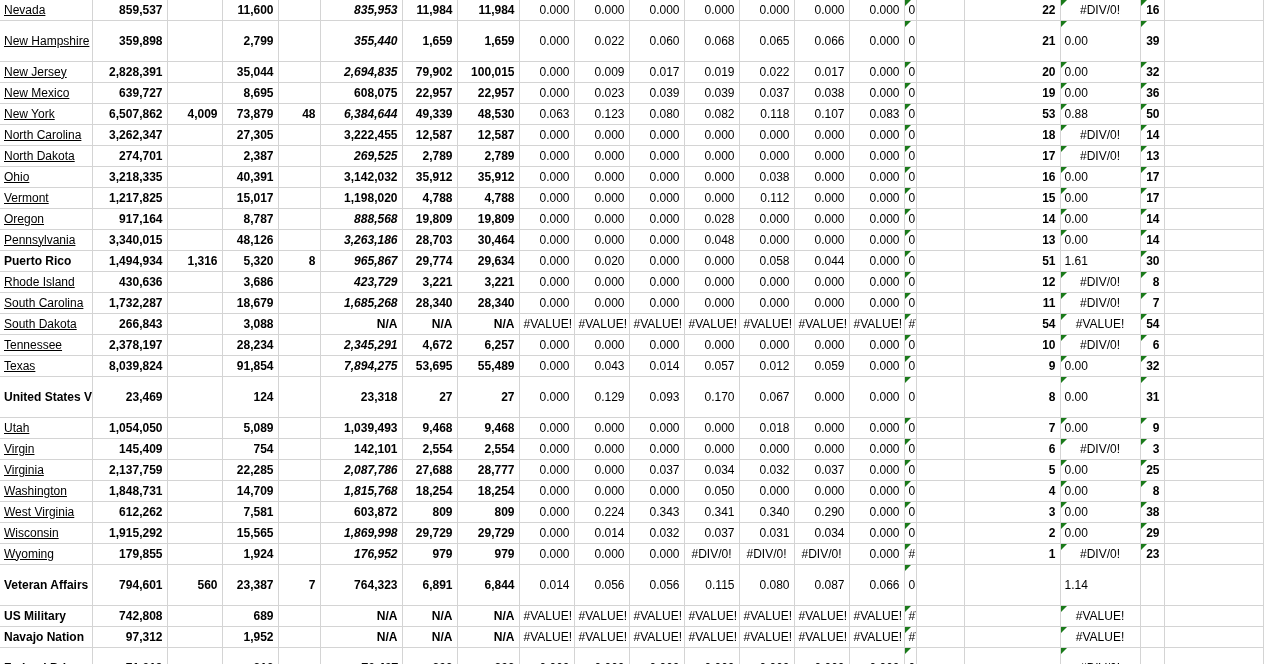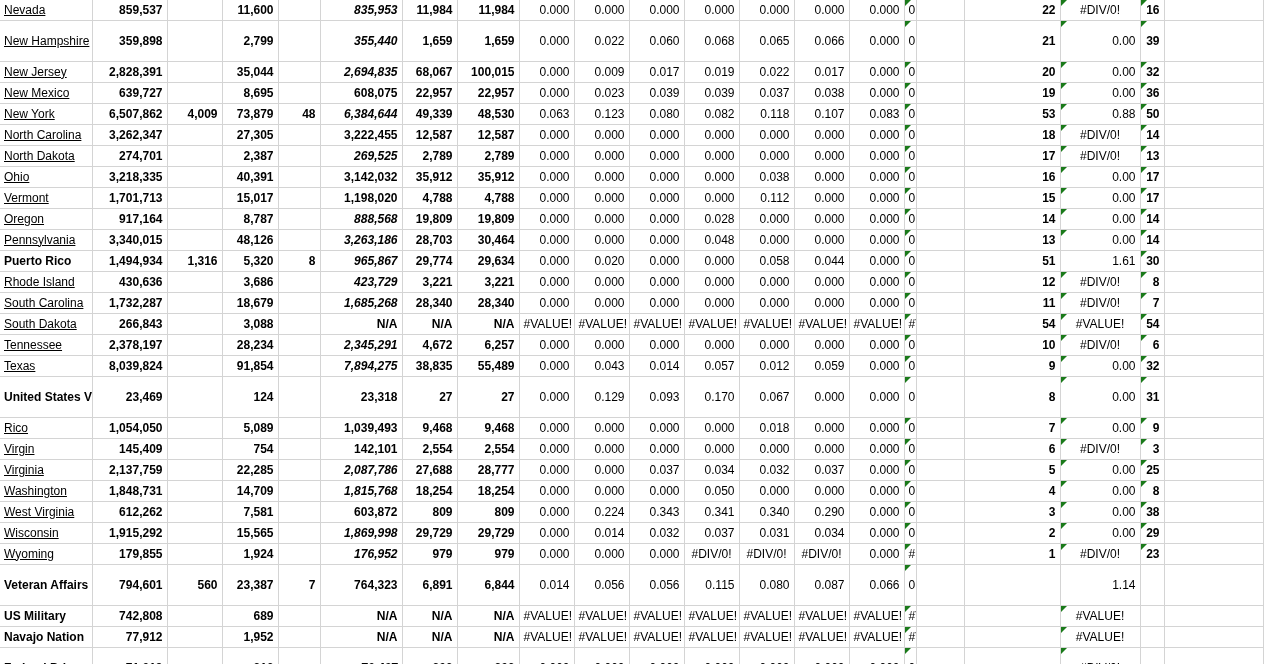--- a/index.html
+++ b/index.html
@@ -79,21 +79,21 @@
   td.num.ital { font-style: italic; }
   td.dec {
     text-align: right;
     font-weight: normal;
   }
   td.err {
     text-align: center;
     font-weight: normal;
     margin-top: 32px;
   }
-  td.ctr { text-align: right; }
+  td.ctr { text-align: left; }
   td.blank { }
   td.blackbar {
     background: #000000;
     border-right: none;
     border-bottom: none;
     padding: 0;
   }
   td.yellow { background: #ffff00; }
   td.bluefill { background: #dce9f0; }
   td.tail { border-right: none; }
@@ -185,21 +185,21 @@
           <td class="num tri"><span>39</span></td>
           <td class="blank tail"></td>
         </tr>
         <tr>
           <td class="name"><span class="lnk">New Jersey</span></td>
           <td class="num"><span>2,828,391</span></td>
           <td class="num"><span></span></td>
           <td class="num"><span>35,044</span></td>
           <td class="num"><span></span></td>
           <td class="num ital"><span>2,694,835</span></td>
-          <td class="num"><span>68,067</span></td>
+          <td class="num"><span>79,902</span></td>
           <td class="num"><span>100,015</span></td>
           <td class="dec"><span>0.000</span></td>
           <td class="dec"><span>0.009</span></td>
           <td class="dec"><span>0.017</span></td>
           <td class="dec"><span>0.019</span></td>
           <td class="dec"><span>0.022</span></td>
           <td class="dec"><span>0.017</span></td>
           <td class="dec"><span>0.000</span></td>
           <td class="dec tri-host tri"><span>0.012</span></td>
           <td class="blackbar"></td>
@@ -318,21 +318,21 @@
           <td class="dec"><span>0.000</span></td>
           <td class="dec tri-host tri"><span>0.005</span></td>
           <td class="blackbar"></td>
           <td class="num"><span>16</span></td>
           <td class="ctr tri"><span>0.00</span></td>
           <td class="num tri"><span>17</span></td>
           <td class="blank tail"></td>
         </tr>
         <tr>
           <td class="name"><span class="lnk">Vermont</span></td>
-          <td class="num"><span>1,701,713</span></td>
+          <td class="num"><span>1,217,825</span></td>
           <td class="num"><span></span></td>
           <td class="num"><span>15,017</span></td>
           <td class="num"><span></span></td>
           <td class="num"><span>1,198,020</span></td>
           <td class="num"><span>4,788</span></td>
           <td class="num"><span>4,788</span></td>
           <td class="dec"><span>0.000</span></td>
           <td class="dec"><span>0.000</span></td>
           <td class="dec"><span>0.000</span></td>
           <td class="dec"><span>0.000</span></td>
@@ -507,21 +507,21 @@
           <td class="num tri"><span>6</span></td>
           <td class="blank tail"></td>
         </tr>
         <tr>
           <td class="name"><span class="lnk">Texas</span></td>
           <td class="num"><span>8,039,824</span></td>
           <td class="num"><span></span></td>
           <td class="num"><span>91,854</span></td>
           <td class="num"><span></span></td>
           <td class="num ital"><span>7,894,275</span></td>
-          <td class="num"><span>38,835</span></td>
+          <td class="num"><span>53,695</span></td>
           <td class="num"><span>55,489</span></td>
           <td class="dec"><span>0.000</span></td>
           <td class="dec"><span>0.043</span></td>
           <td class="dec"><span>0.014</span></td>
           <td class="dec"><span>0.057</span></td>
           <td class="dec"><span>0.012</span></td>
           <td class="dec"><span>0.059</span></td>
           <td class="dec"><span>0.000</span></td>
           <td class="dec tri-host tri"><span>0.027</span></td>
           <td class="blackbar"></td>
@@ -547,21 +547,21 @@
           <td class="dec"><span>0.000</span></td>
           <td class="dec"><span>0.000</span></td>
           <td class="dec tri-host tri"><span>0.065</span></td>
           <td class="blackbar"></td>
           <td class="num"><span>8</span></td>
           <td class="ctr tri"><span>0.00</span></td>
           <td class="num tri"><span>31</span></td>
           <td class="blank tail"></td>
         </tr>
         <tr>
-          <td class="name"><span class="lnk">Rico</span></td>
+          <td class="name"><span class="lnk">Utah</span></td>
           <td class="num"><span>1,054,050</span></td>
           <td class="num"><span></span></td>
           <td class="num"><span>5,089</span></td>
           <td class="num"><span></span></td>
           <td class="num"><span>1,039,493</span></td>
           <td class="num"><span>9,468</span></td>
           <td class="num"><span>9,468</span></td>
           <td class="dec"><span>0.000</span></td>
           <td class="dec"><span>0.000</span></td>
           <td class="dec"><span>0.000</span></td>
@@ -755,21 +755,21 @@
           <td class="err"><span>#VALUE!</span></td>
           <td class="err tri-host tri"><span>#VALUE!</span></td>
           <td class="blackbar"></td>
           <td class="num bluefill"><span></span></td>
           <td class="err tri"><span>#VALUE!</span></td>
           <td class="num"><span></span></td>
           <td class="blank tail"></td>
         </tr>
         <tr>
           <td class="name plainbold"><span>Navajo Nation</span></td>
-          <td class="num"><span>77,912</span></td>
+          <td class="num"><span>97,312</span></td>
           <td class="num"><span></span></td>
           <td class="num"><span>1,952</span></td>
           <td class="num"><span></span></td>
           <td class="num"><span>N/A</span></td>
           <td class="num"><span>N/A</span></td>
           <td class="num"><span>N/A</span></td>
           <td class="err"><span>#VALUE!</span></td>
           <td class="err"><span>#VALUE!</span></td>
           <td class="err"><span>#VALUE!</span></td>
           <td class="err"><span>#VALUE!</span></td>

